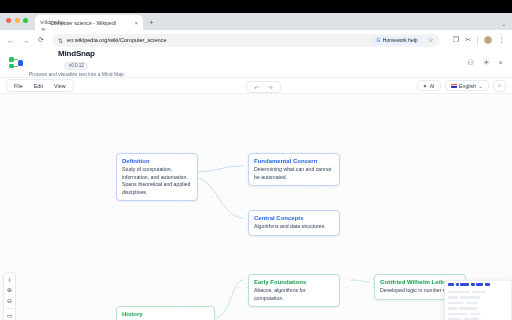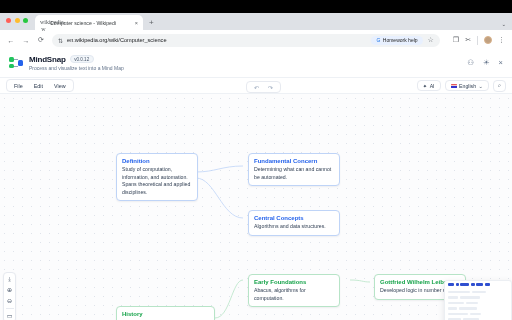--- a/index.html
+++ b/index.html
@@ -71,21 +71,21 @@
   }
   .logo i {
     position:absolute; border-radius:1.5px;
   }
   .logo .n1 { left:0; top:1.5px; width:4.5px; height:4.5px; background:#22c55e; }
   .logo .n2 { left:0; top:8px; width:4.5px; height:4.5px; background:#22c55e; }
   .logo .n3 { left:8.5px; top:4.5px; width:5.5px; height:5.5px; background:#2563eb; }
   .logo .l1 { left:4.5px; top:3.6px; width:4px; height:1px; background:#94a3b8; border-radius:0; }
   .logo .l2 { left:4.5px; top:10px; width:4px; height:1px; background:#94a3b8; border-radius:0; }
   .brand-wrap { display:flex; flex-direction:column; gap:1px; }
-  .brand-row { display:flex; align-items:center; gap:4px; }
+  .brand-row { display:flex; align-items:center; gap:4px;flex-direction:column; }
   .brand-name { font-size:8px; font-weight:bold; color:#0f172a; letter-spacing:-0.2px; }
   .version-badge {
     font-size:4.6px; color:#475569; background:#f1f5f9; border:1px solid #e2e8f0;
     border-radius:6px; padding:0.5px 3.5px;
   }
   .brand-tag { font-size:5px; color:#64748b; }
   .header-actions { margin-left:auto; display:flex; align-items:center; gap:9px; }
   .hdr-ico { font-size:7.5px; color:#64748b; }
 
   .toolbar {

